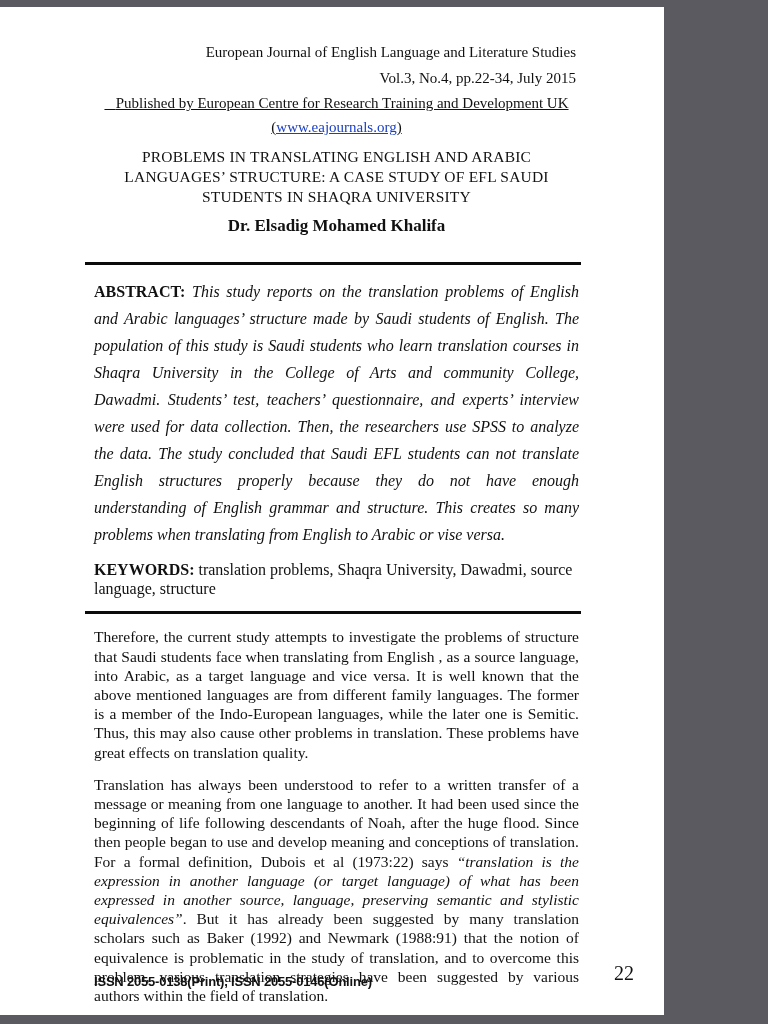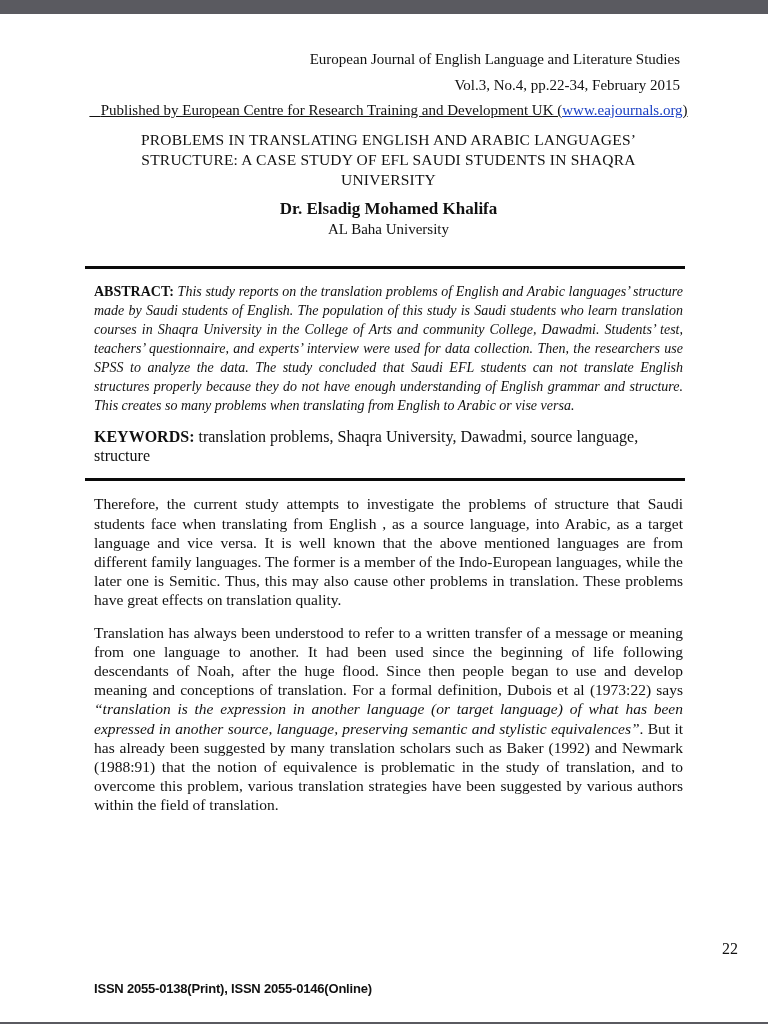--- a/index.html
+++ b/index.html
@@ -4,23 +4,23 @@
 <style>
   * { margin: 0; padding: 0; box-sizing: border-box; }
   html, body { width: 768px; }
   body {
     background: #5a5a60;
     font-family: "Liberation Serif", serif;
     color: #111;
   }
   .page {
     position: relative;
-    width: 768px;
+    width: 664px;
     height: 1008px;
-    margin: 14px 0;
+    margin: 7px 0;
     background: #ffffff;
     padding: 32px 85px 0 94px;
     overflow: hidden;
   }
   
   .hdr { text-align: right; font-size: 15px; line-height: 26px; padding-right: 3px; }
   .hdr-pub {
     text-align: center;
     font-size: 15px;
     line-height: 24px;
@@ -40,69 +40,68 @@
   }
   .author { margin-top: 9px; text-align: center; font-size: 17px; font-weight: bold; line-height: 19px; }
   .affil { margin-top: 2px; text-align: center; font-size: 15px; line-height: 19px; }
   
   .rule { border: 0; height: 3px; background: #0a0a0a; margin-left: -9px; margin-right: -2px; }
   .rule-1 { margin-top: 27px; }
   .rule-2 { margin-top: 13px; }
   
   .abstract {
     margin-top: 13px;
-    font-size: 14px;
-    line-height: 19px;
+    font-size: 16px;
+    line-height: 27px;
     text-align: justify;
   }
   .abstract i { font-style: italic; }
   .keywords { margin-top: 12px; font-size: 16px; line-height: 19.2px; }
   
   .section-heading { margin-top: 40px; font-size: 15.5px; font-weight: bold; letter-spacing: 0.3px; }
   .section-heading.lit { margin-top: 36px; }
   .body-para {
     margin-top: 13px;
     font-size: 15.5px;
     line-height: 19.2px;
     text-align: justify;
   }
   .body-para .quote { font-style: italic; }
   
   .page-number {
     position: absolute;
     right: 30px;
-    bottom: 64px;
-    font-size: 16px;
+    bottom: 30px;
+    font-size: 20px;
   }
   .issn {
     position: absolute;
     left: 94px;
     bottom: 26px;
     font-family: "Liberation Sans", sans-serif;
     font-weight: bold;
     font-size: 13px;
     letter-spacing: -0.2px;
   }
 </style>
 </head>
 <body>
 
 <div class="page">
 
   <div class="hdr">
     <div>European Journal of English Language and Literature Studies</div>
-    <div>Vol.3, No.4, pp.22-34, February 2015</div>
+    <div>Vol.3, No.4, pp.22-34, July 2015</div>
   </div>
   <div class="hdr-pub">
     <span class="underline"><span class="lead-space">   </span><span>Published by European Centre for Research Training and Development UK (</span><span class="link" style="color: rgb(26, 63, 196);">www.eajournals.org</span><span>)</span></span>
   </div>
 
   <h1 class="title">PROBLEMS IN TRANSLATING ENGLISH AND ARABIC LANGUAGES’ STRUCTURE: A CASE STUDY OF EFL SAUDI STUDENTS IN SHAQRA UNIVERSITY</h1>
   <div class="author">Dr. Elsadig Mohamed Khalifa</div>
-  <div class="affil">AL Baha University</div>
 
   <hr class="rule rule-1">
   <p class="abstract"><b>ABSTRACT:</b> <i>This study reports on the translation problems of English and Arabic languages’ structure made by Saudi students of English. The population of this study is Saudi students who learn translation courses in Shaqra University in the College of Arts and community College, Dawadmi. Students’ test, teachers’ questionnaire, and experts’ interview were used for data collection. Then, the researchers use SPSS to analyze the data. The study concluded that Saudi EFL students can not translate English structures properly because they do not have enough understanding of English grammar and structure. This creates so many problems when translating from English to Arabic or vise versa.</i></p>
   <p class="keywords"><b>KEYWORDS:</b><span> translation problems, Shaqra University, Dawadmi, source language, structure</span></p>
   <hr class="rule rule-2">
 
   <p class="body-para">Therefore, the current study attempts to investigate the problems of structure that Saudi students face when translating from English , as a source language,  into  Arabic, as a target language and vice versa. It is well known that the above mentioned languages are from different family languages. The former is a member of the Indo-European languages, while the later one is Semitic. Thus, this may also cause other problems in translation. These problems have great effects on translation quality.</p>
 
   <p class="body-para"><span>Translation has always been understood to refer to a written transfer of a message or meaning from one language to another. It had been used since the beginning of life following descendants of Noah, after the huge flood. Since then people began to use and develop meaning and conceptions of translation. For a formal definition, Dubois et al (1973:22) says </span><span class="quote">“translation is the expression in another language (or target language) of what has been expressed in another source, language, preserving semantic and stylistic equivalences”</span><span>. But it has already been suggested by many translation scholars such as Baker (1992) and Newmark (1988:91) that the notion of equivalence is problematic in the study of translation, and to overcome this problem, various translation strategies have been suggested by various authors within the field of translation.</span></p>
 

